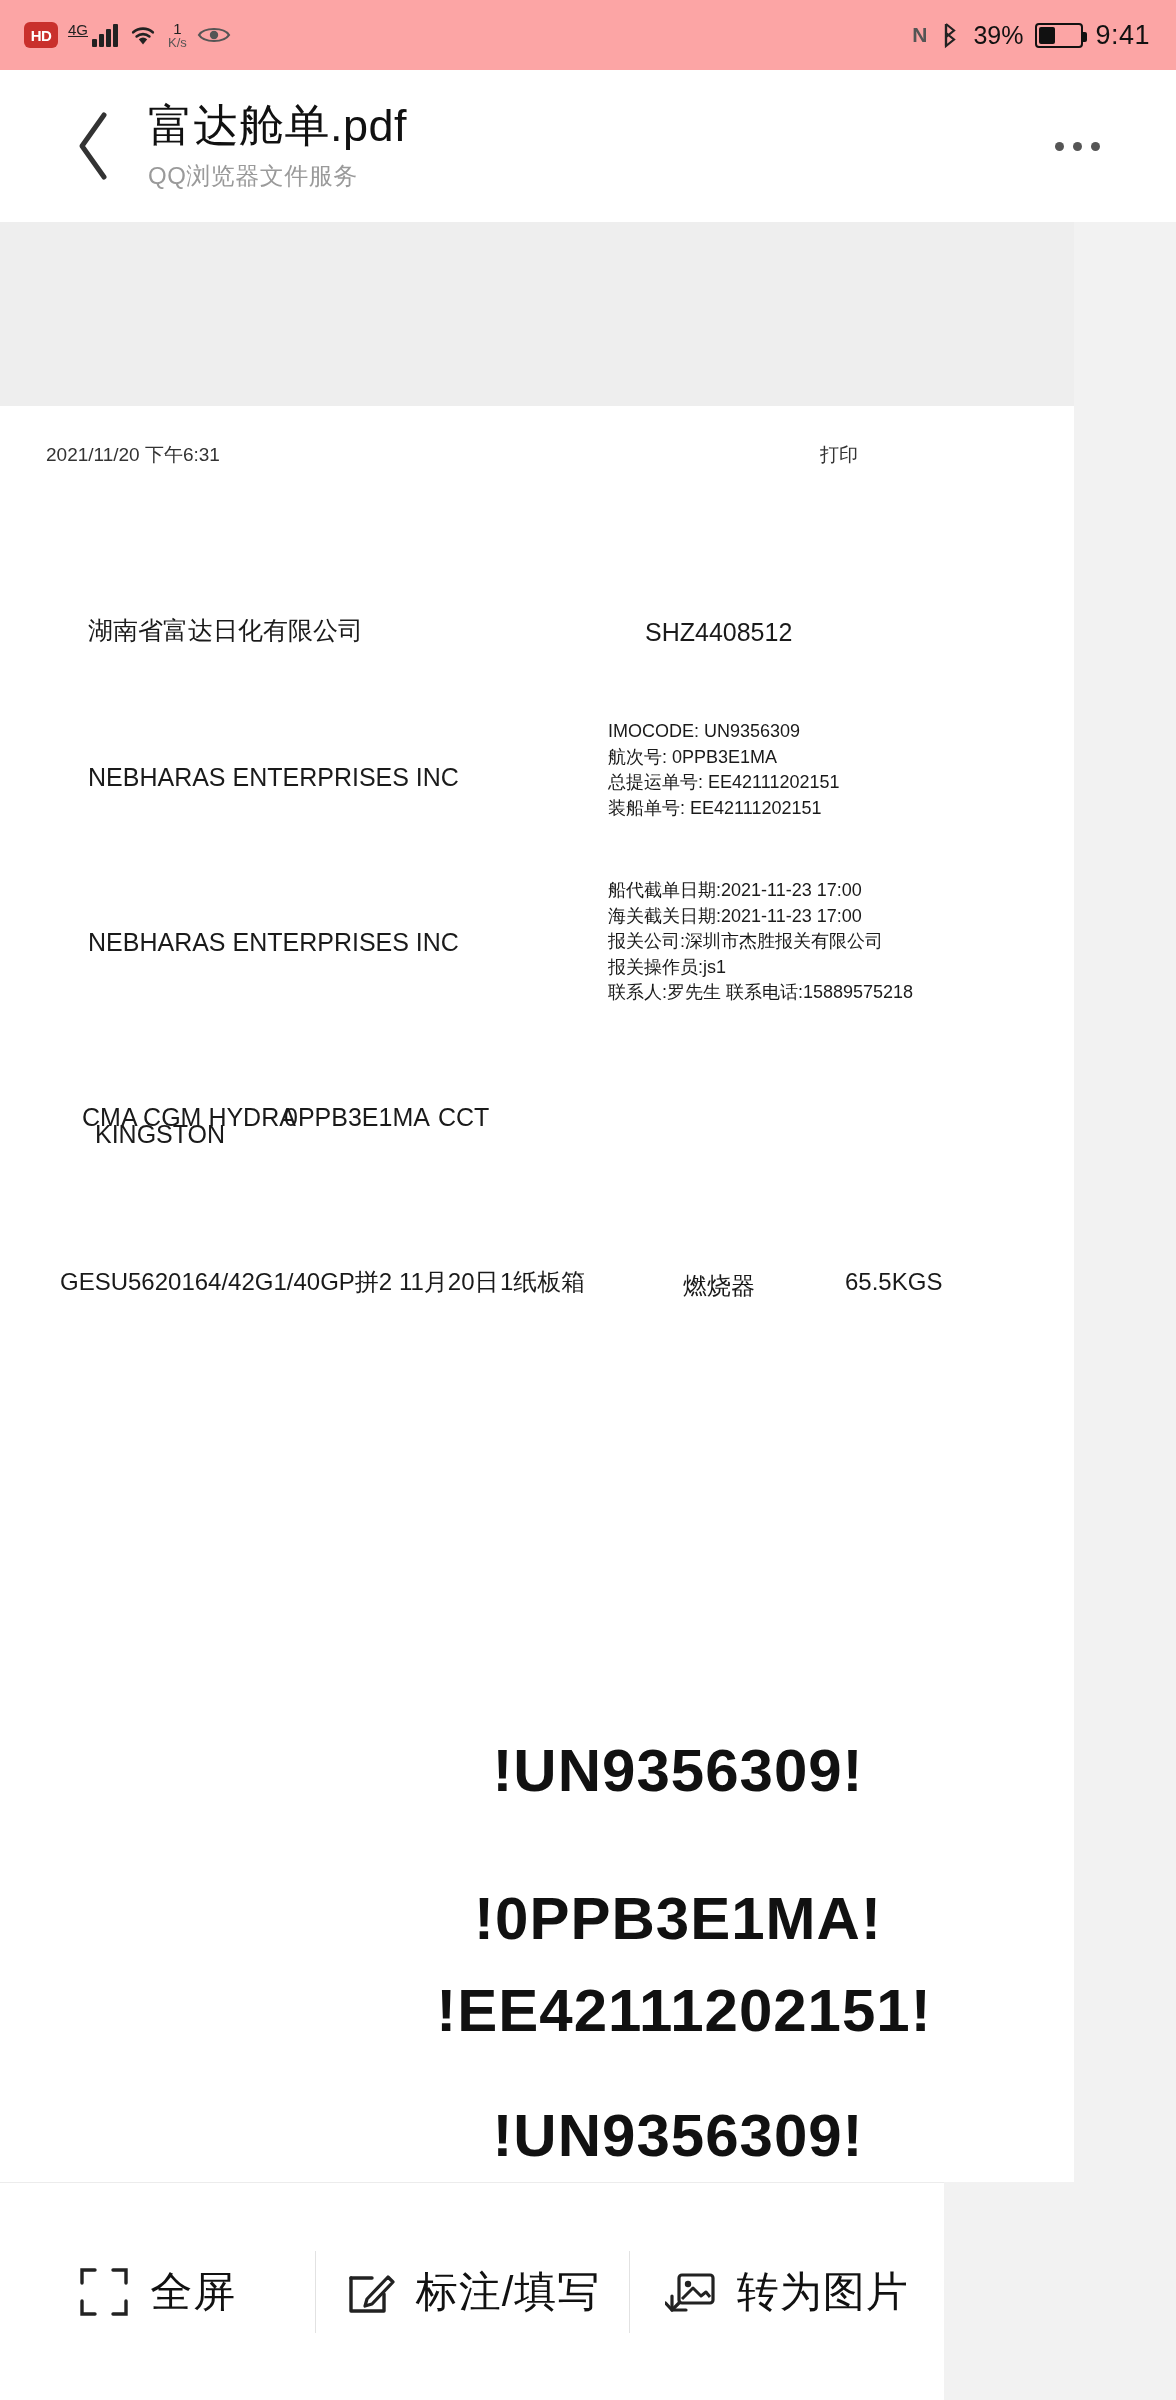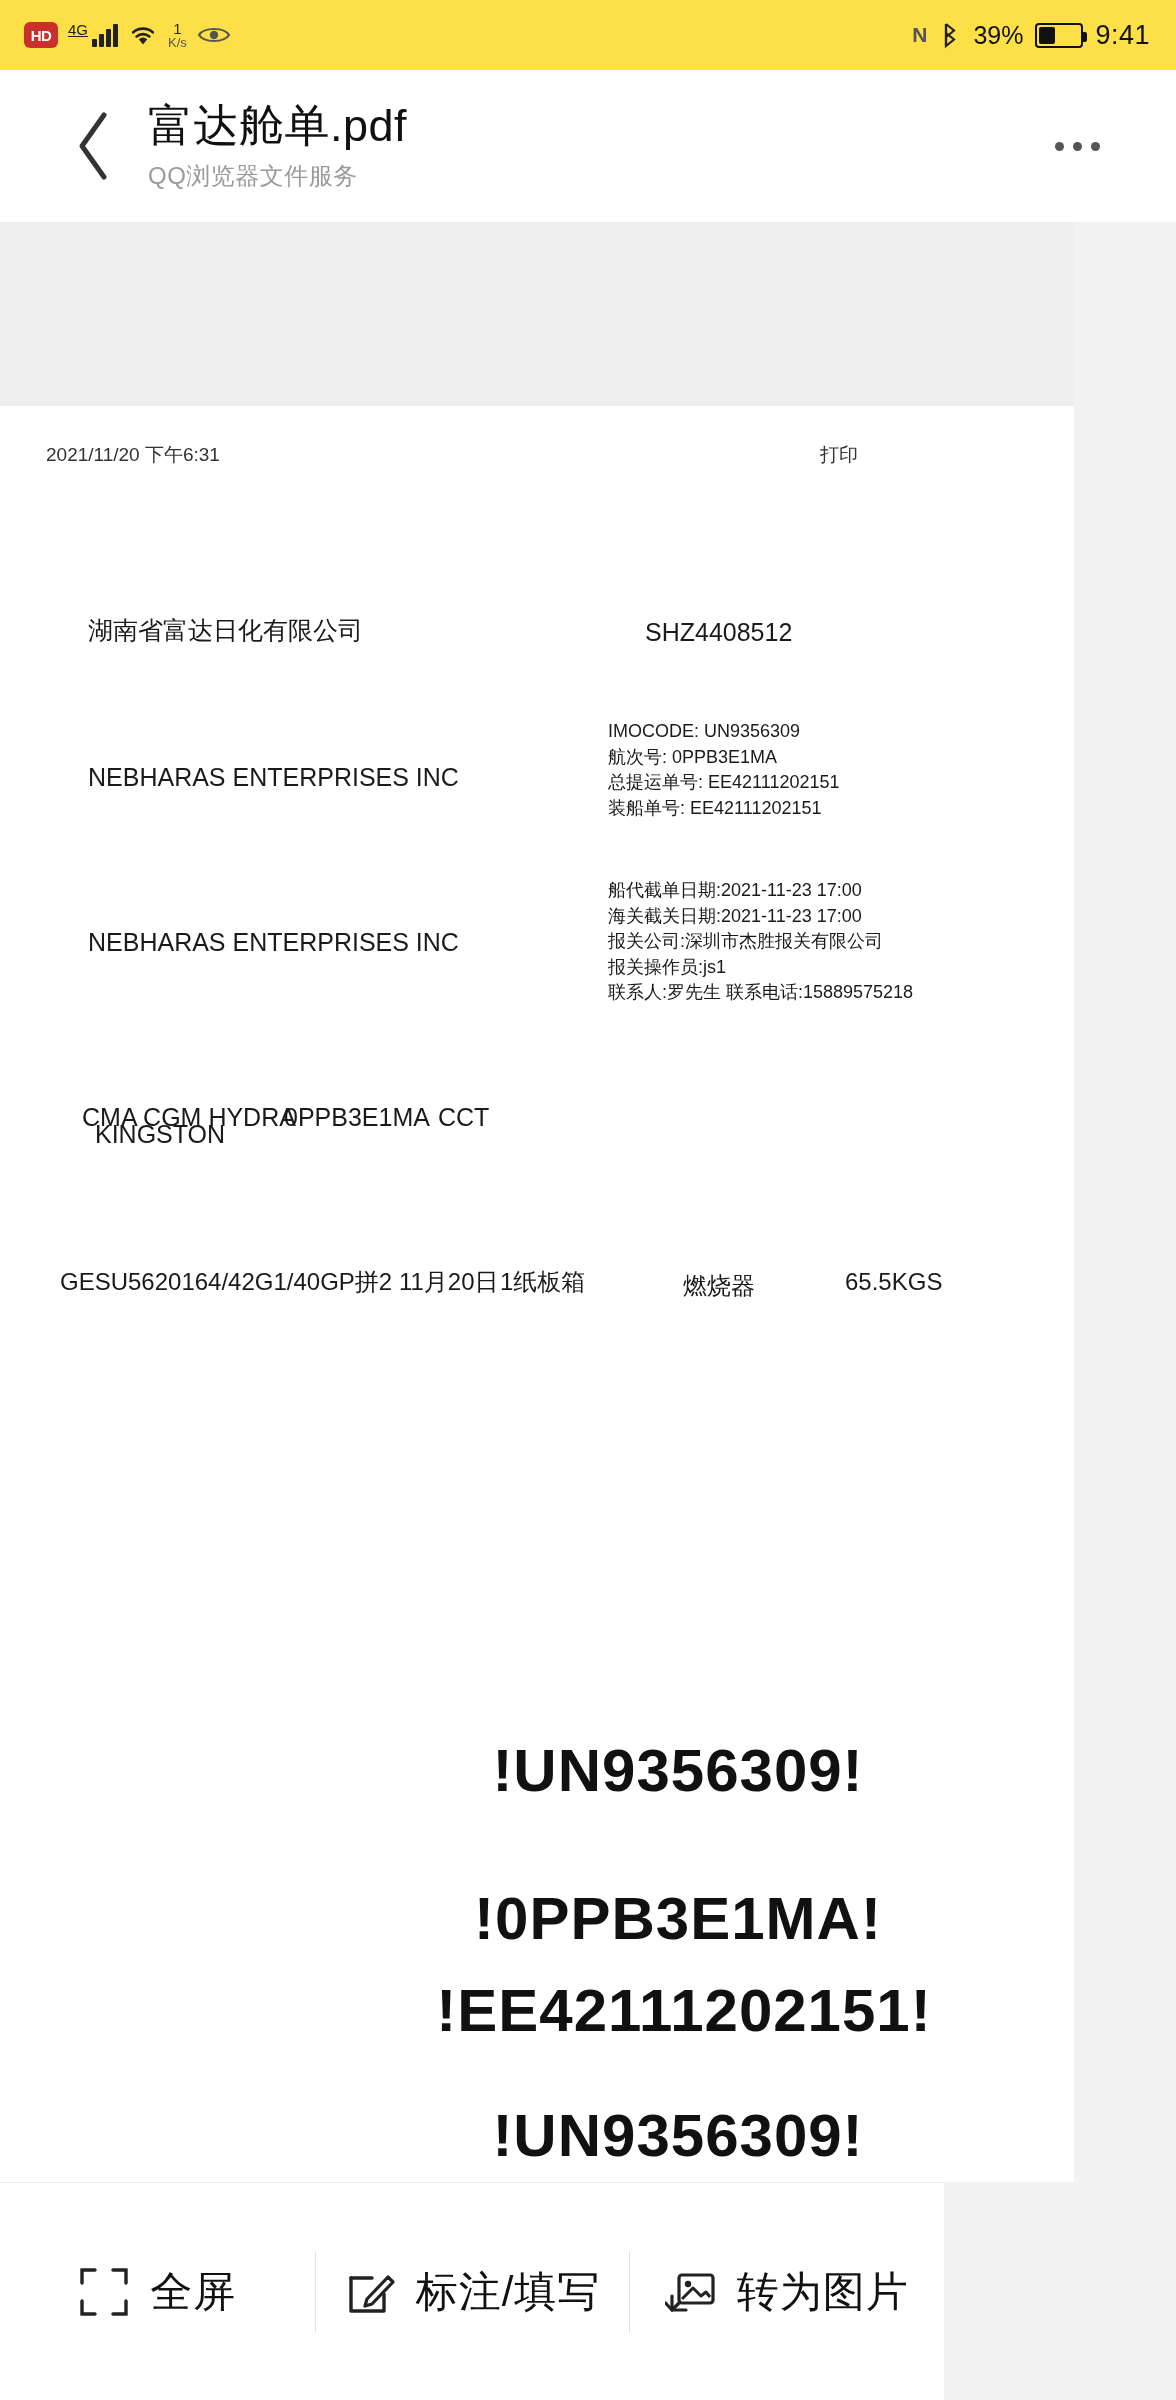--- a/index.html
+++ b/index.html
@@ -7,21 +7,21 @@
     width:1176px; height:2400px;
     background:#ffffff;
     font-family:"Liberation Sans", sans-serif;
     overflow:hidden;
   }
   #app { position:relative; width:1176px; height:2400px; background:#f2f2f2; }
 
   
   .statusbar {
     position:absolute; top:0; left:0; width:1176px; height:70px;
-    background:#fde047; display:flex; align-items:center;
+    background:#fca5a5; display:flex; align-items:center;
   }
   .sb-left { display:flex; align-items:center; gap:10px; padding-left:24px; }
   .sb-right { display:flex; align-items:center; gap:12px; margin-left:auto; padding-right:26px; }
   .hd-badge {
     width:34px; height:26px; border-radius:6px; background:#c9302c;
     color:#fff; font-size:15px; font-weight:bold;
     display:flex; align-items:center; justify-content:center;
     letter-spacing:-0.5px;
   }
   .net-group { display:flex; align-items:flex-end; gap:3px; }

